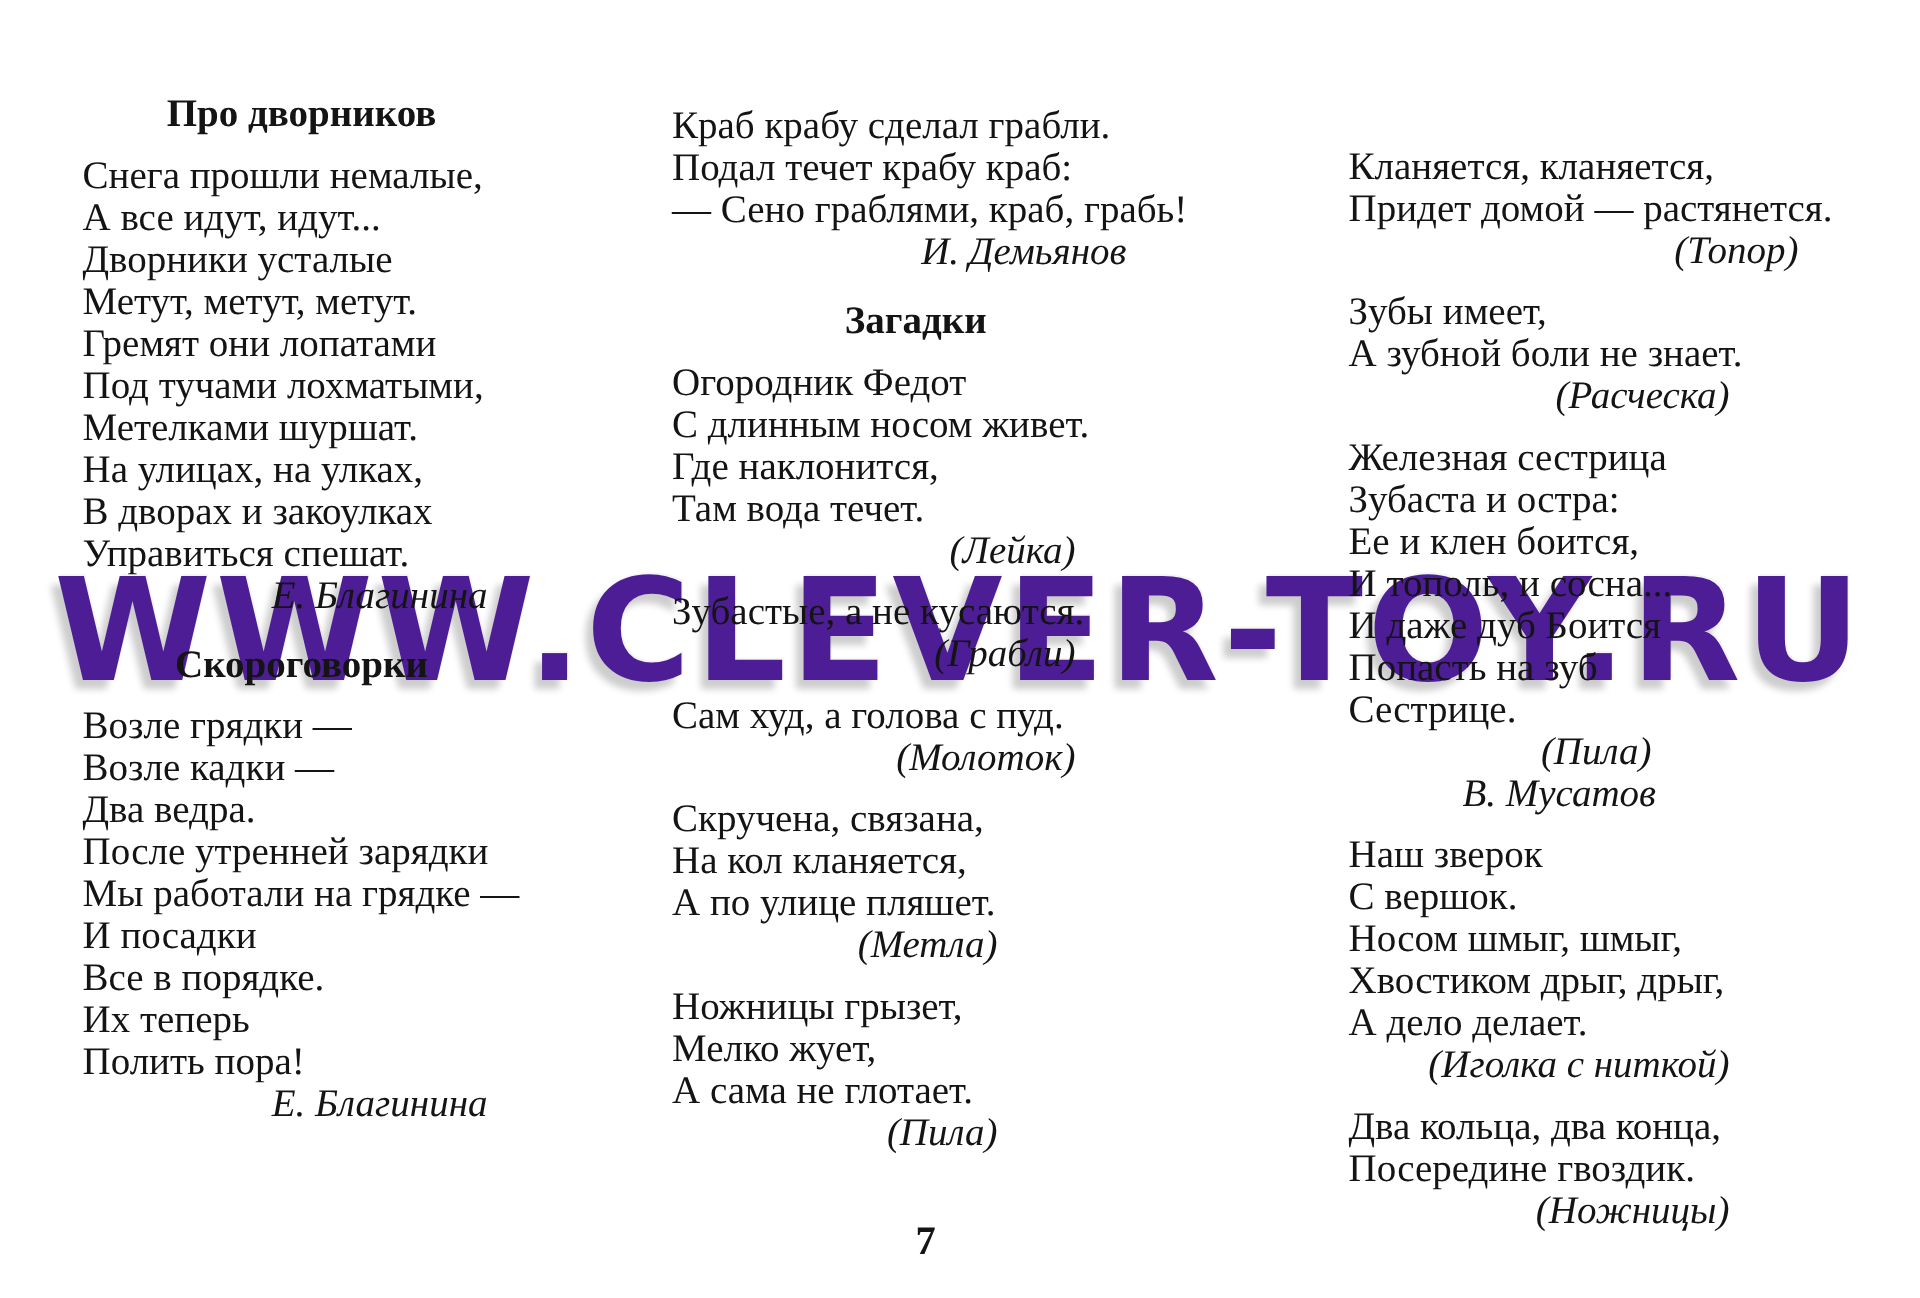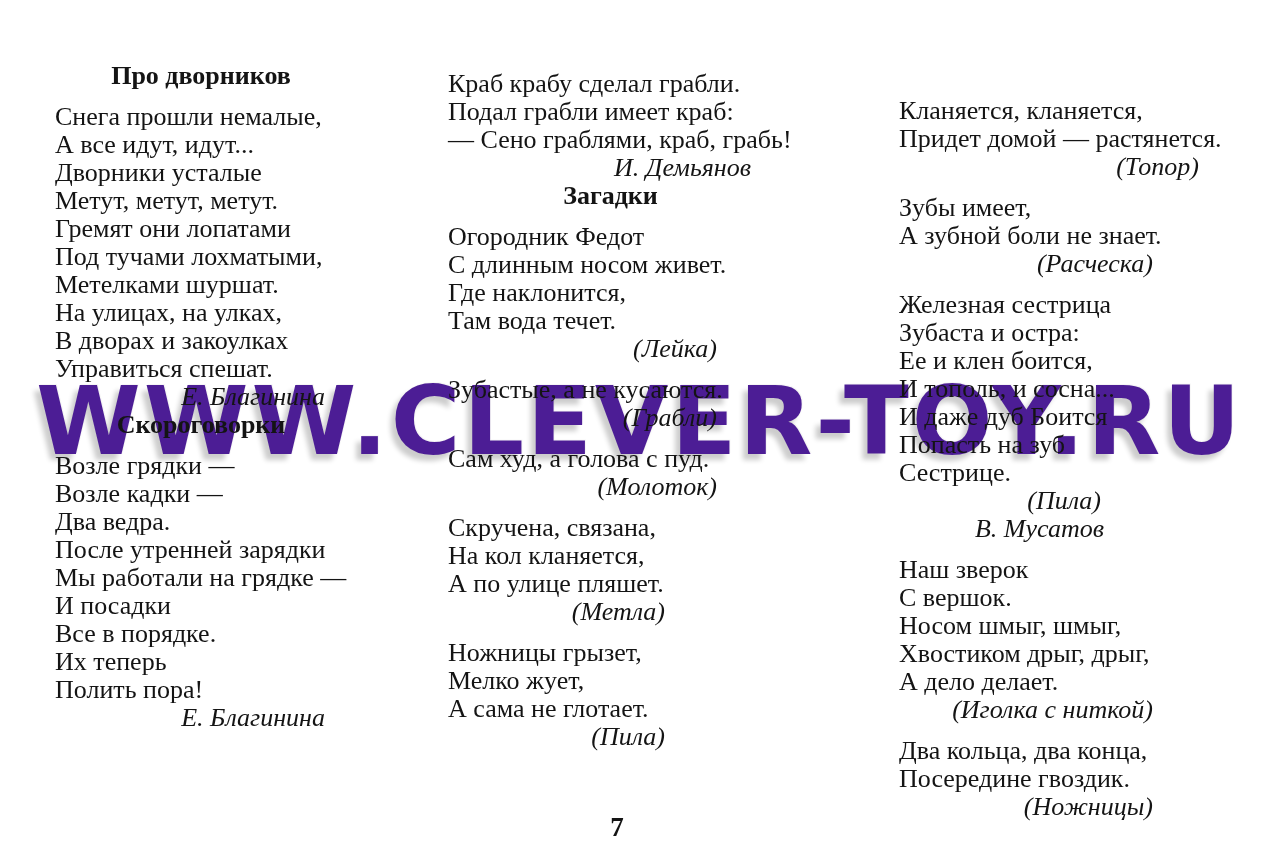--- a/index.html
+++ b/index.html
@@ -32,20 +32,21 @@
   }
   .col-1{left:55px;top:62px;width:292px;}
   .col-2{left:448px;top:70px;width:325px;}
   .col-3{left:899px;top:77px;width:310px;margin-top:20px;}
   .block{margin:0;}
   .col > .block:first-child{margin-top:0 !important;}
   .title{
     font-weight:bold;
     text-align:center;
     font-size:26px;
+    margin-top:18px;
     margin-bottom:13px;
   }
   .poem{margin-top:13px;}
   .line{white-space:nowrap;}
   .answer{
     font-style:italic;
     text-align:right;
     padding-right:56px;
   }
   .answer.flush{padding-right:10px;text-align:right;}
@@ -97,21 +98,21 @@
         <div class="line">И посадки</div>
         <div class="line">Все в порядке.</div>
         <div class="line">Их теперь</div>
         <div class="line">Полить пора!</div>
       </div>
       <div class="block author">Е. Благинина</div>
     </div>
   <div class="col col-2">
       <div class="block poem">
         <div class="line">Краб крабу сделал грабли.</div>
-        <div class="line">Подал грабли имеет краб:</div>
+        <div class="line">Подал течет крабу краб:</div>
         <div class="line">— Сено граблями, краб, грабь!</div>
       </div>
       <div class="block author">И. Демьянов</div>
       <div class="block title">Загадки</div>
       <div class="block poem">
         <div class="line">Огородник Федот</div>
         <div class="line">С длинным носом живет.</div>
         <div class="line">Где наклонится,</div>
         <div class="line">Там вода течет.</div>
       </div>

